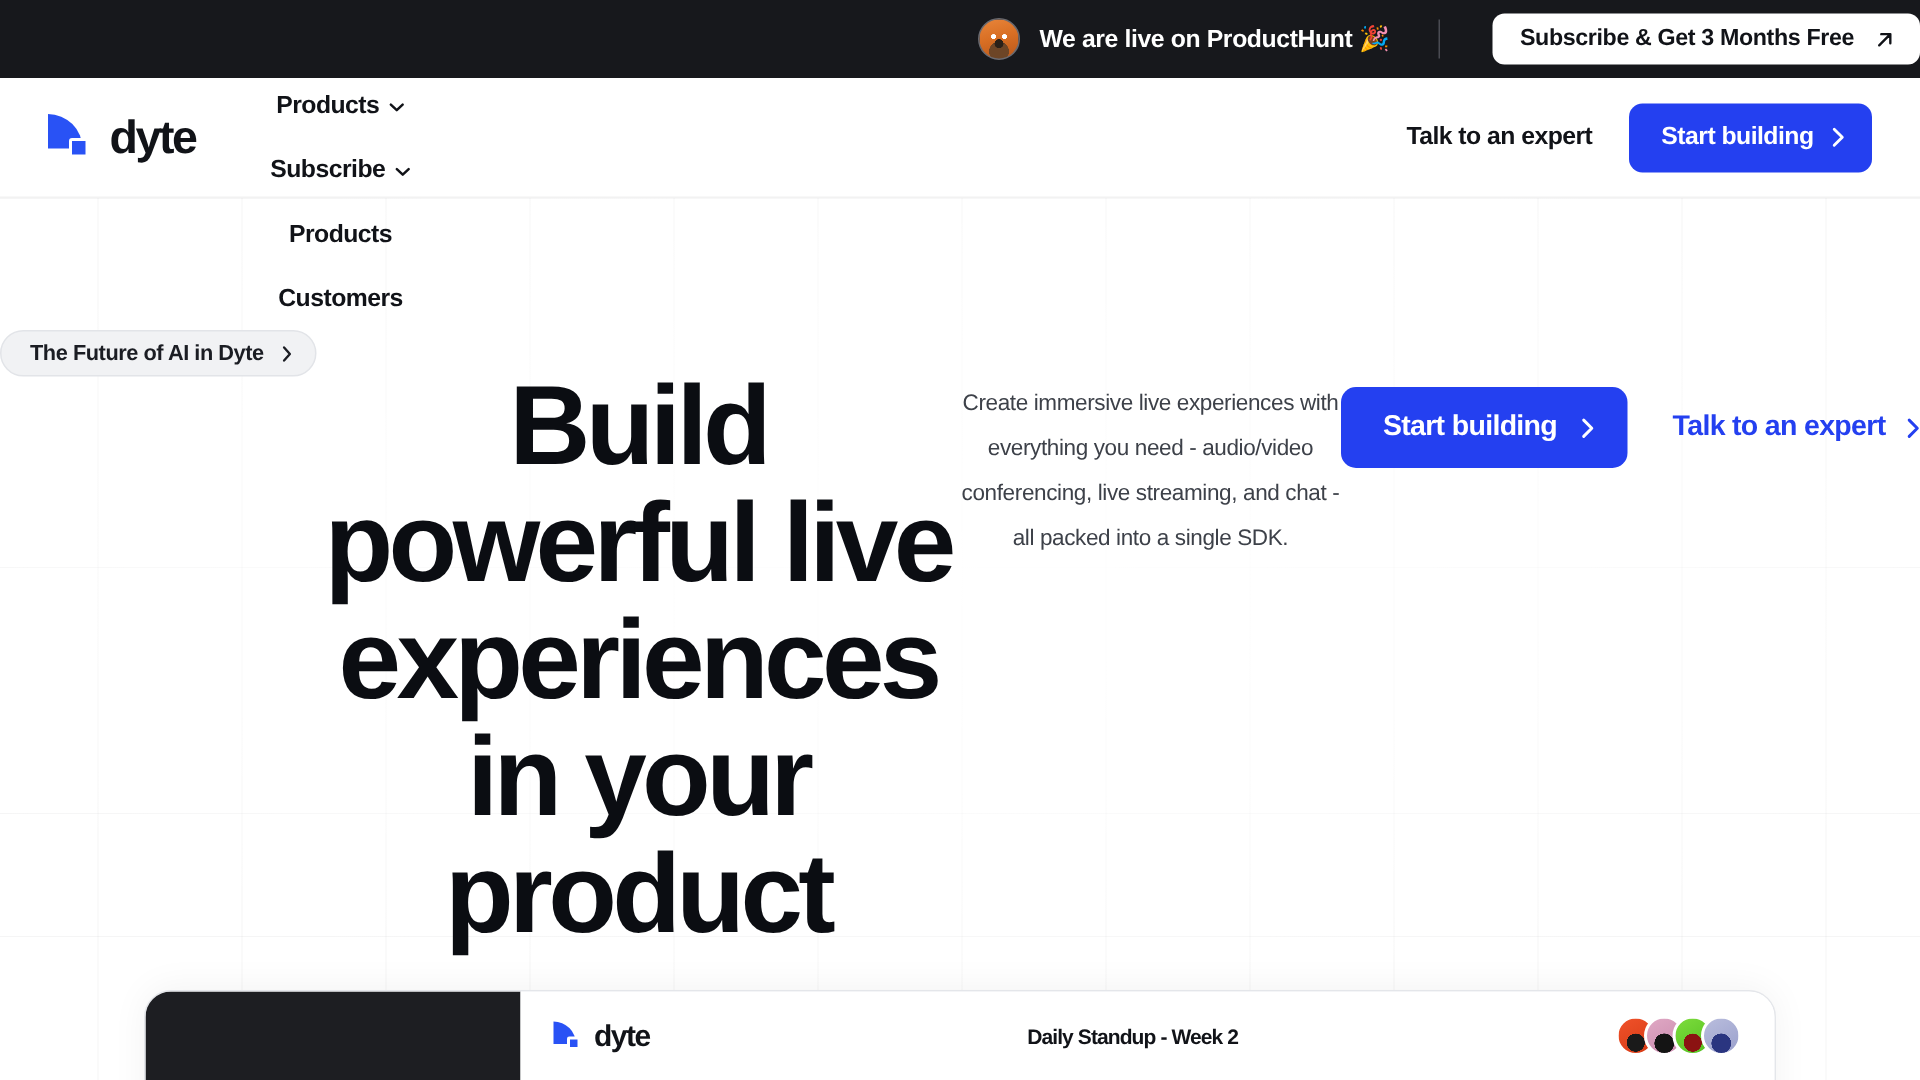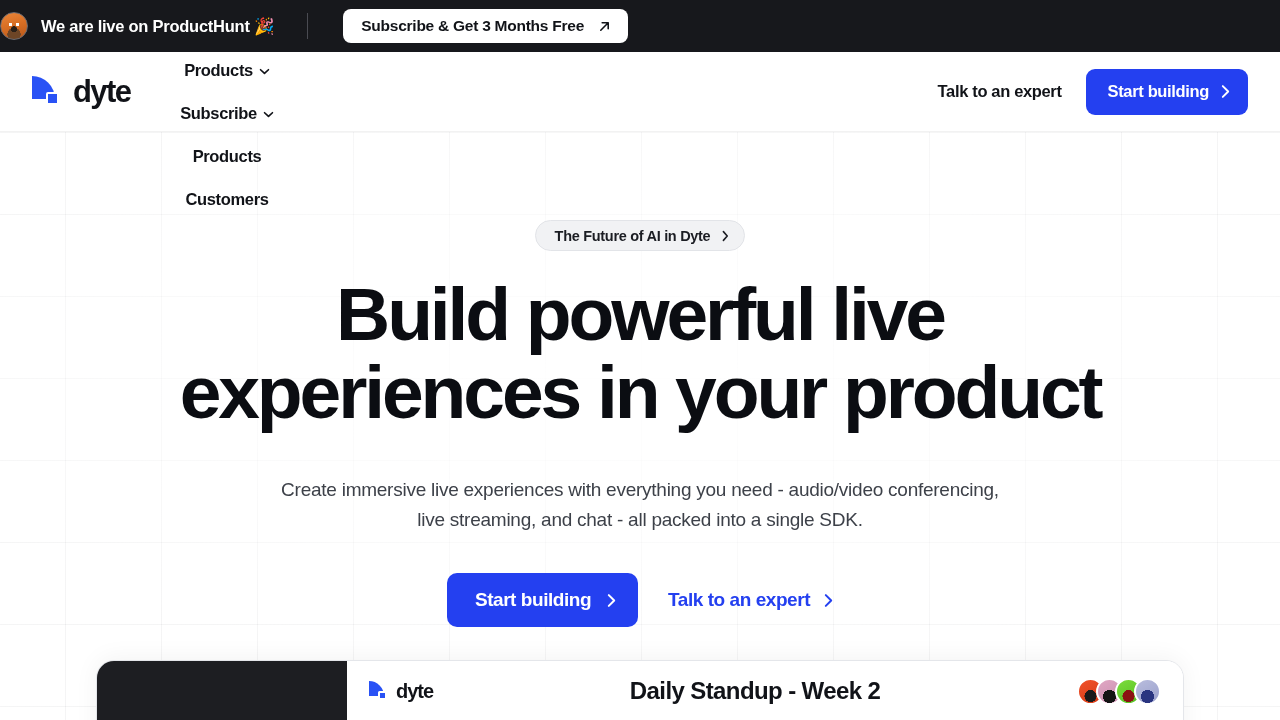--- a/index.html
+++ b/index.html
@@ -16,21 +16,21 @@
     color: #111318;
     -webkit-font-smoothing: antialiased;
   }
 
   
   .banner {
     height: 52px;
     background: #17181c;
     display: flex;
     align-items: center;
-    justify-content: flex-start;
+    justify-content: flex-end;
     gap: 0;
     position: relative;
     z-index: 40;
   }
   .banner-inner {
     display: flex;
     align-items: center;
     gap: 16px;
   }
   .banner-left {
@@ -213,22 +213,22 @@
   .hero-fade {
     position: absolute;
     inset: 0;
     background: radial-gradient(ellipse 62% 52% at 50% 42%, rgba(255,255,255,0.96) 0%, rgba(255,255,255,0.55) 55%, rgba(255,255,255,0) 100%);
     pointer-events: none;
   }
   .hero-content {
     position: relative;
     z-index: 2;
     display: flex;
-    flex-direction: column;
-    align-items: center;
+    flex-direction: row;
+    align-items: flex-start;
     padding-top: 88px;
   }
   .hero-pill {
     display: inline-flex;
     align-items: center;
     gap: 12px;
     background: #f1f2f4;
     border: 1px solid #e2e4e8;
     border-radius: 999px;
     height: 31px;
@@ -249,22 +249,22 @@
     margin-top: 24px;
     font-size: 75px;
     line-height: 78px;
     font-weight: 700;
     letter-spacing: -3.1px;
     text-align: center;
     color: #0b0d12;
     max-width: 1000px;
   }
   .hero-sub {
-    margin-top: 44px;
-    font-size: 19px;
+    margin-top: 34px;
+    font-size: 15px;
     line-height: 30px;
     font-weight: 400;
     letter-spacing: -0.25px;
     text-align: center;
     color: #3d4149;
     max-width: 720px;
   }
   .hero-ctas {
     margin-top: 38px;
     display: flex;
@@ -377,21 +377,21 @@
     background: #2952f5;
     border-radius: 1.5px;
     border: 2px solid #ffffff;
   }
   .preview-logo-word {
     font-size: 20px; font-weight: 700; letter-spacing: -1px; color: #111318; line-height: 1;
   }
   .preview-meeting-title {
     flex: 1;
     text-align: center;
-    font-size: 24px;
+    font-size: 14px;
     font-weight: 700;
     letter-spacing: -0.6px;
     color: #111318;
     white-space: nowrap;
   }
   .preview-avatars {
     display: flex;
     align-items: center;
     flex: 0 0 auto;
   }

